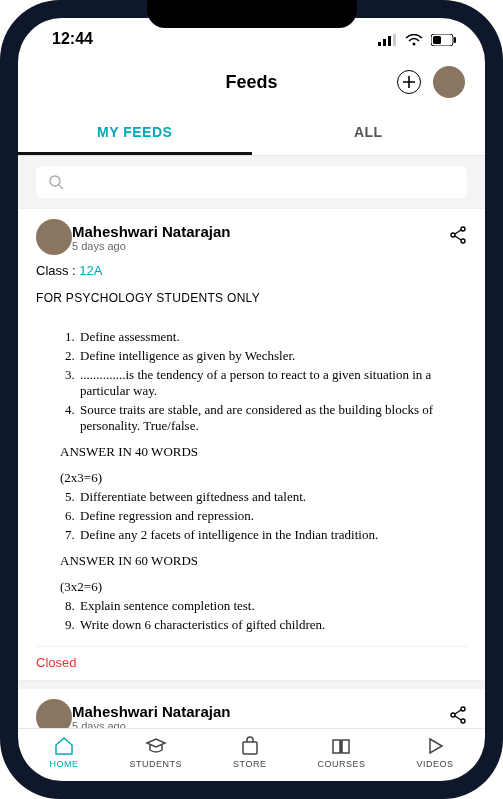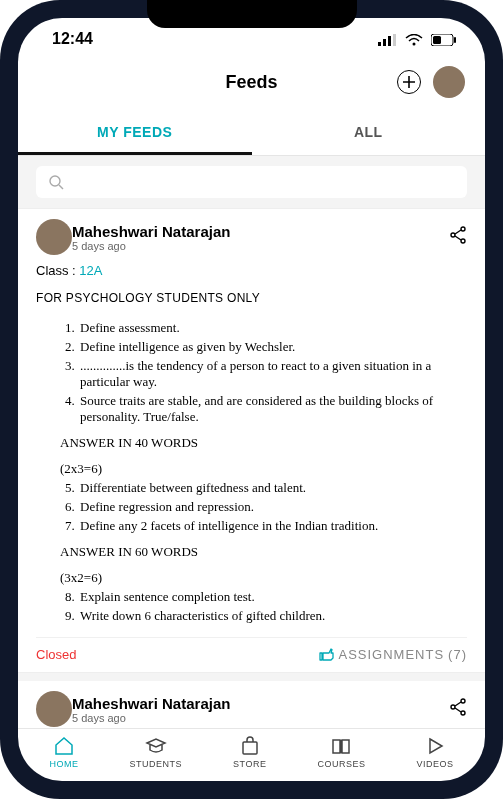--- a/index.html
+++ b/index.html
@@ -30,21 +30,21 @@
   .search-wrap { padding:10px 18px; background:#f4f4f4;}
   .search { background:#fff; border-radius:6px; padding:8px 12px; display:flex; align-items:center; color:#aaa; }
   .feed { flex:1; overflow:hidden; }
   .card { border-top:1px solid #eee; border-bottom:1px solid #eee; padding:10px 18px 8px; }
   .card-head { display:flex; align-items:center; }
   .author { font-size:15px; font-weight:700; }
   .time { font-size:11px; color:#666; }
   .share { margin-left:auto; }
   .classline { margin:8px 0 13px; font-size:13px; }
   .classline .code { color:#00a9b7; }
-  .doc-title { font-size:12px; margin:6px 0 6px; letter-spacing:0.3px; }
+  .doc-title { font-size:12px; margin:6px 0 15px; letter-spacing:0.3px; }
   .doc { font-family: 'Times New Roman', Times, serif; font-size:13px; padding:6px 8px 4px 8px; }
   .doc ol { list-style-position:outside; margin-left:34px; }
   .doc ol li { margin:3px 0; padding-left:2px;}
   .doc .section { margin:10px 0 2px 16px; }
   .doc .sub { margin-left:16px; }
   .card-foot { display:flex; justify-content:space-between; align-items:center; padding:8px 0 2px; border-top:1px solid #f0f0f0; margin-top:6px; }
   .closed { color:#e33; font-size:13px; }
   .assign { color:#888; font-size:13px; letter-spacing:1px; display:flex; align-items:center; gap:4px;}
   .bottom-nav { border-top:1px solid #e6e6e6; display:flex; justify-content:space-around; padding:6px 6px 12px; }
   .nav-item { display:flex; flex-direction:column; align-items:center; font-size:9px; letter-spacing:0.5px; color:#444; gap:2px; }
@@ -150,27 +150,20 @@
           <div class="section">ANSWER IN 60 WORDS</div>
           <div class="section sub">(3x2=6)</div>
           <ol start="8">
             <li>Explain sentence completion test.</li>
             <li>Write down 6 characteristics of gifted children.</li>
           </ol>
         </div>
 
         <div class="card-foot">
           <span class="closed">Closed</span>
-          <span class="assign">
-            <svg width="16" height="16" viewBox="0 0 16 16">
-                <path d="M2 7h2v7H2zM5 7h6l2-4 1 .5L13 7h2v5l-2 2H5z" fill="none" stroke="#00a9b7" stroke-width="1.3" stroke-linejoin="round"></path>
-              </svg>
-            <span>ASSIGNMENTS</span>
-              <span>(7)</span>
-          </span>
         </div>
       </div>
 
       <div class="card" style="border-top:8px solid #f4f4f4;">
         <div class="card-head">
           <div class="avatar-sm"></div>
           <div>
             <div class="author">Maheshwari Natarajan</div>
             <div class="time">5 days ago</div>
           </div>

